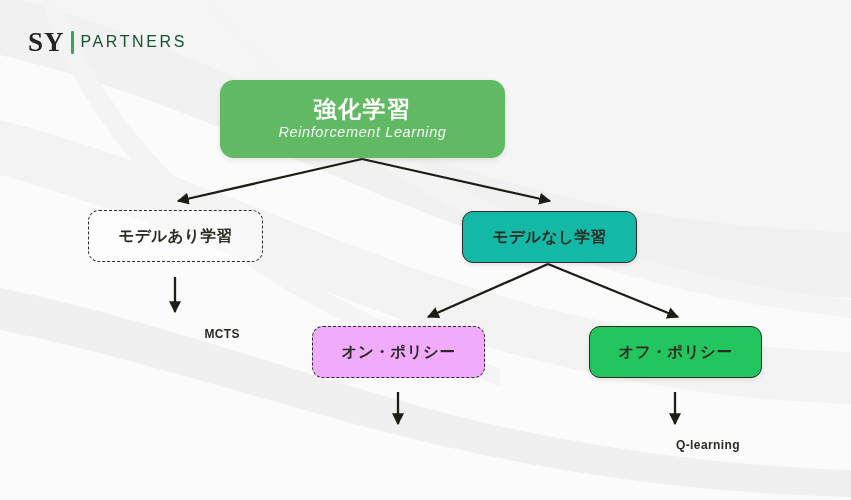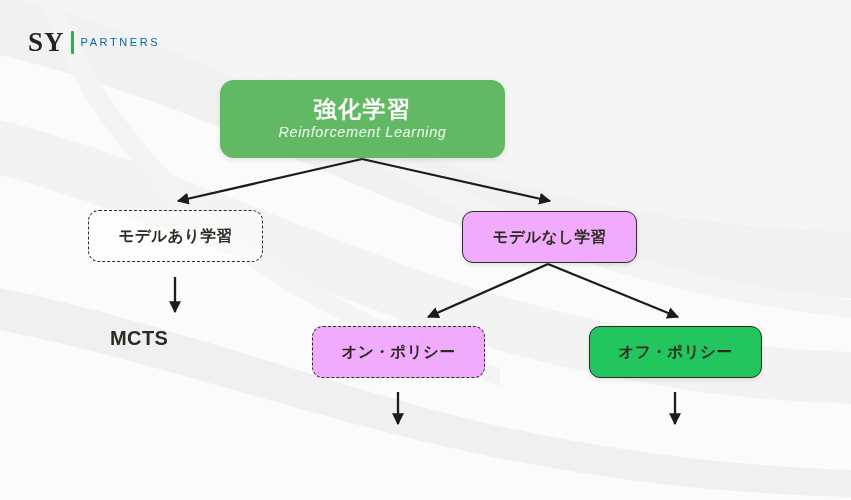--- a/index.html
+++ b/index.html
@@ -46,23 +46,23 @@
   }
   #logo-bar {
     width: 3px;
     height: 23px;
     background: #34a853;
     margin: 0 7px 0 6px;
     border-radius: 1px;
   }
   #logo-partners {
     font-family: "Liberation Sans", "DejaVu Sans", sans-serif;
-    font-size: 11px;
+    font-size: 16px;
     letter-spacing: 2.6px;
-    color: #0369a1;
+    color: #14532d;
     line-height: 1;
   }
 
   
   #edges {
     position: absolute;
     left: 0; top: 0;
     width: 851px; height: 500px;
     pointer-events: none;
   }
@@ -109,45 +109,45 @@
     font-weight: bold;
     color: #2b2b22;
     letter-spacing: 0.5px;
   }
   .box-dashed {
     border: 1.6px dashed #2d2d25;
     background: rgba(255,255,255,0.45);
   }
   .box-solid {
     border: 1.6px solid #2d2d25;
-    background: #f0abfc;
+    background: #14b8a6;
     box-shadow: 0 2px 4px rgba(0,0,0,0.10);
   }
   .box-green-dashed {
     border: 1.6px dashed #2d2d25;
     background: #f0abfc;
   }
   .box-green-solid {
     border: 1.6px solid #2d2d25;
     background: #22c55e;
     box-shadow: 0 2px 4px rgba(0,0,0,0.10);
   }
 
   #node-model-based { left: 88px;  top: 210px; width: 175px; height: 52px; }
   #node-model-free  { left: 462px; top: 211px; width: 175px; height: 52px; }
   #node-on-policy   { left: 312px; top: 326px; width: 173px; height: 52px; }
   #node-off-policy  { left: 589px; top: 326px; width: 173px; height: 52px; }
 
   .leaf-label {
     position: absolute;
-    font-size: 20px;
+    font-size: 12px;
     font-weight: bold;
     color: #2b2b22;
     letter-spacing: 0.4px;
-    text-align: left;
+    text-align: right;
     white-space: nowrap;
   }
   #leaf-mcts      { left: 110px; top: 327px; width: 130px; }
   #leaf-sarsa     { left: 333px; top: 438px; width: 130px; }
   #leaf-qlearning { left: 610px; top: 438px; width: 130px; }
 </style>
 </head>
 <body>
 
 <div id="canvas">
@@ -200,14 +200,15 @@
 
   <div class="node box-node box-green-dashed" id="node-on-policy">
     <span>オン・ポリシー</span>
   </div>
 
   <div class="node box-node box-green-solid" id="node-off-policy">
     <span>オフ・ポリシー</span>
   </div>
 
   <div class="leaf-label" id="leaf-mcts">MCTS</div>
+  <div class="leaf-label" id="leaf-qlearning">Q-learning</div>
 
 </div>
 
 </body></html>

